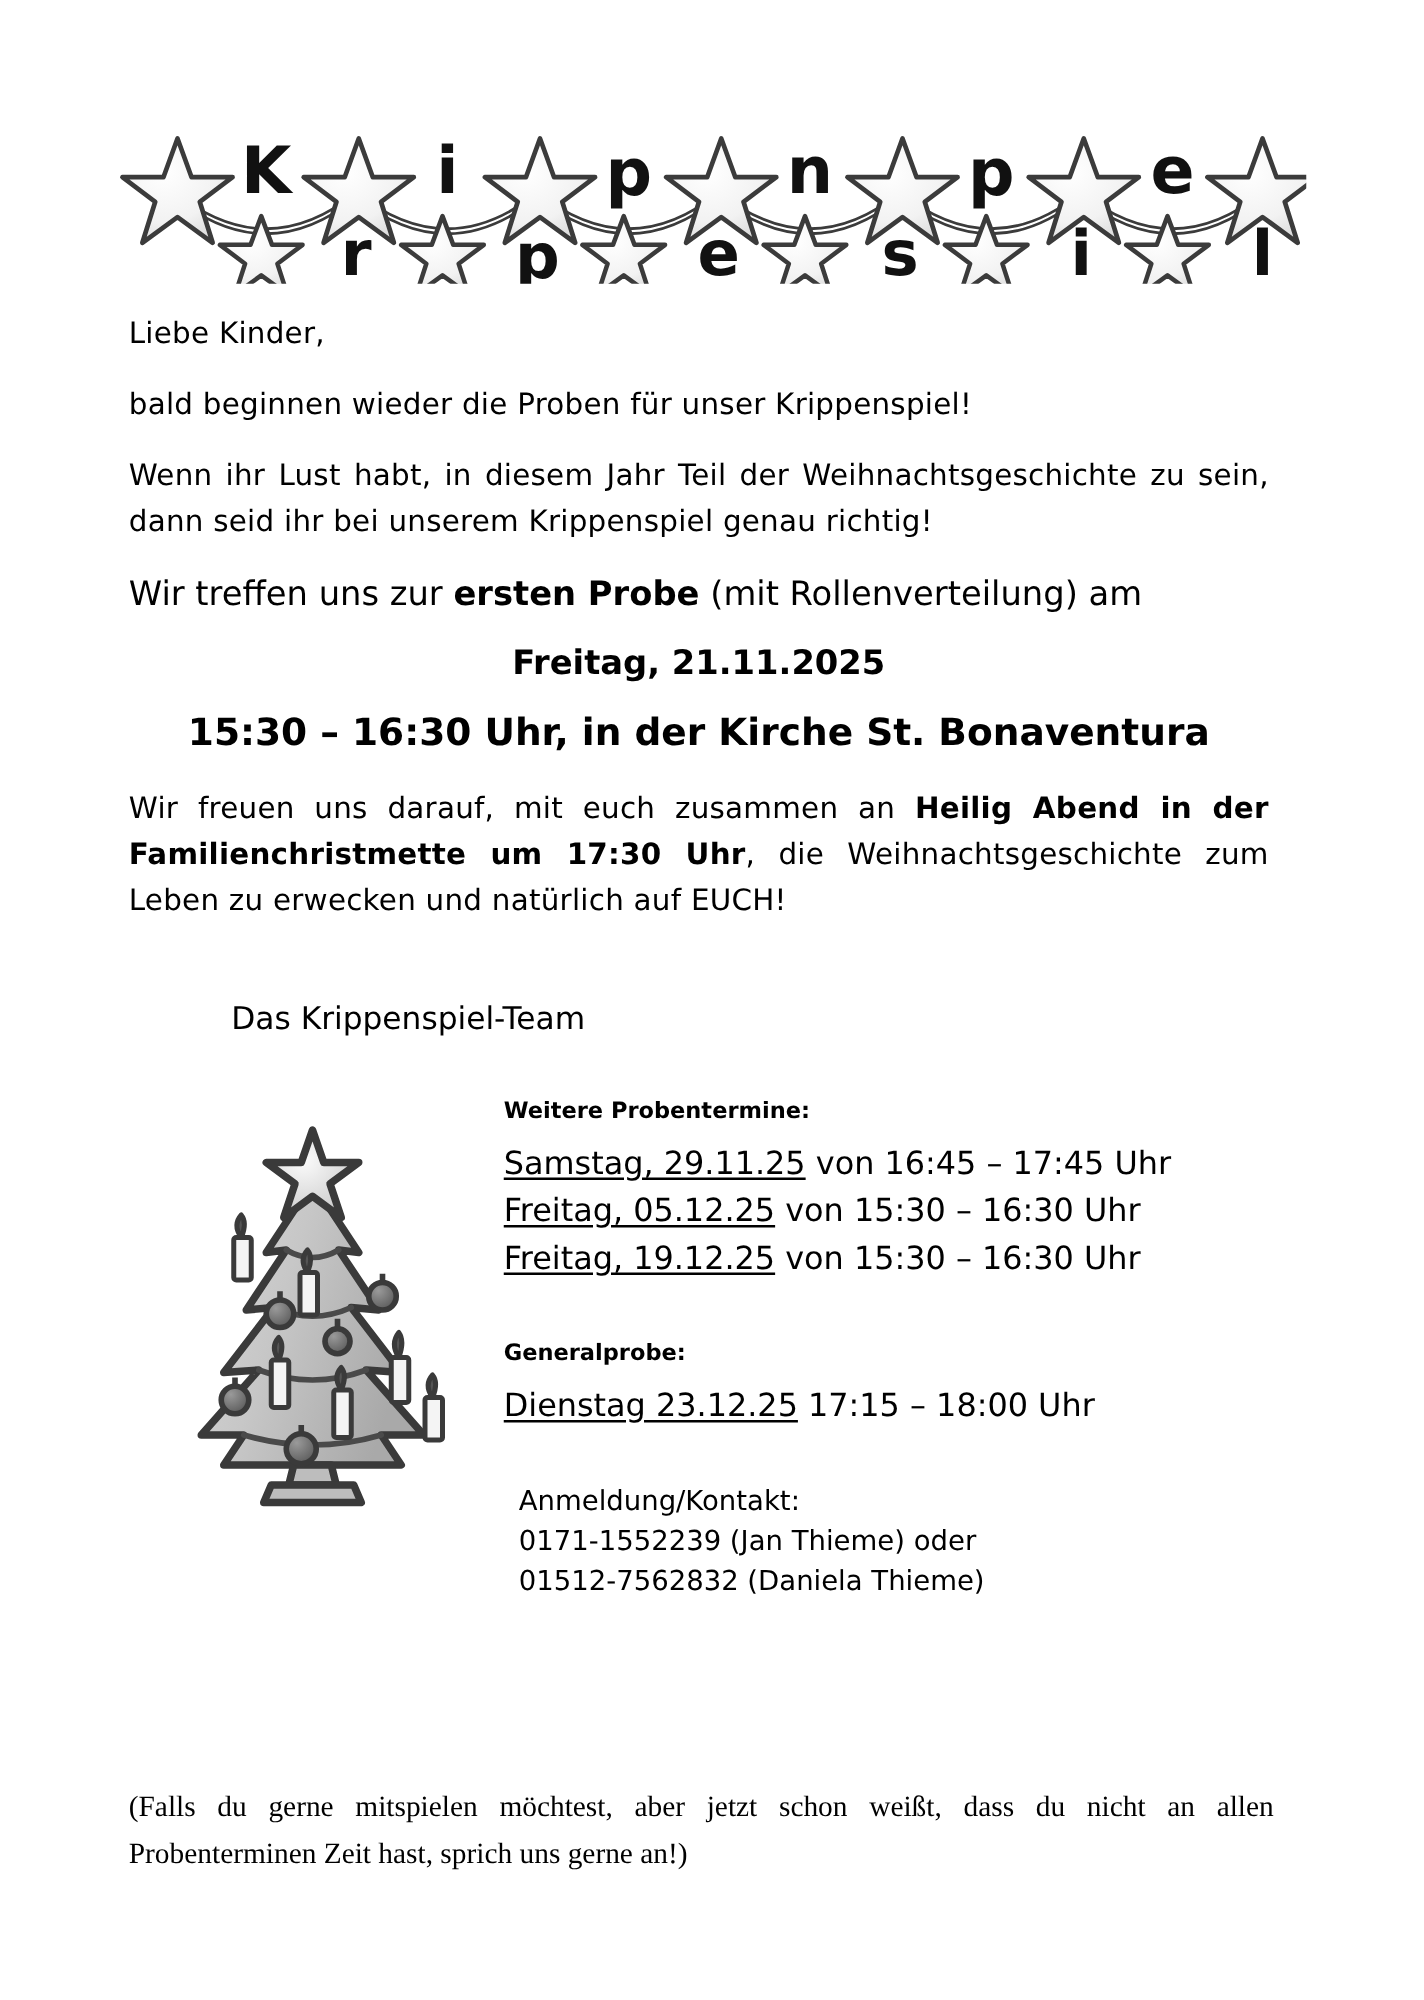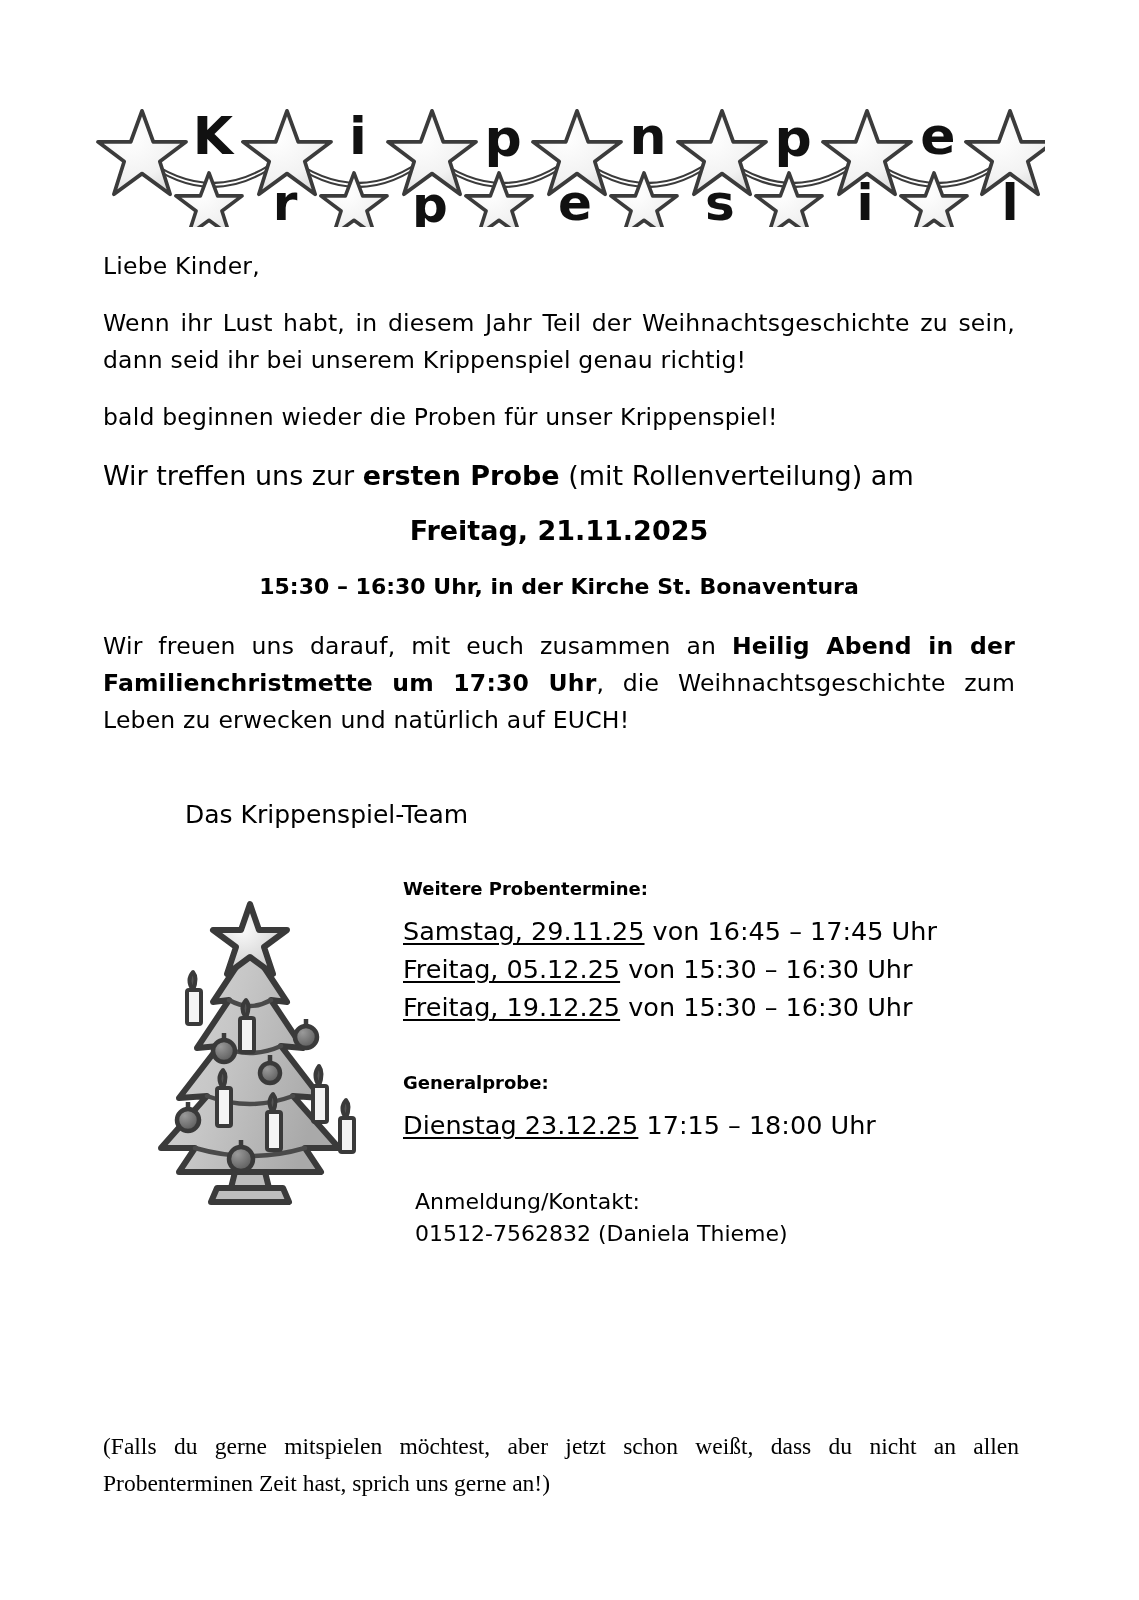--- a/index.html
+++ b/index.html
@@ -72,21 +72,21 @@
   .center {
     text-align: center;
     font-weight: 700;
   }
   .date-line {
     font-size: 27px;
     line-height: 42px;
     margin: 0 0 14px 0;
   }
   .time-line {
-    font-size: 22px;
+    font-size: 30px;
     line-height: 42px;
     margin: 0 0 20px 0;
   }
 
   .signature {
     font-size: 25px;
     line-height: 36px;
     margin: 58px 0 0 82px;
   }
 
@@ -228,23 +228,23 @@
         <text x="770" y="128">i</text>
         <text x="915" y="128">l</text>
       </g>
     </svg>
   </div>
 
   <div class="body-text">
 
     <p class="p">Liebe Kinder,</p>
 
+    <p class="p">bald beginnen wieder die Proben für unser Krippenspiel!</p>
+
     <p class="p just">Wenn ihr Lust habt, in diesem Jahr Teil der Weihnachtsgeschichte zu sein, dann seid ihr bei unserem Krippenspiel genau richtig!</p>
-
-    <p class="p">bald beginnen wieder die Proben für unser Krippenspiel!</p>
 
     <p class="lead"><span>Wir treffen uns zur </span><b>ersten Probe</b><span> (mit Rollenverteilung) am</span></p>
 
     <p class="center date-line">Freitag, 21.11.2025</p>
 
     <p class="center time-line">15:30 – 16:30 Uhr, in der Kirche St. Bonaventura</p>
 
     <p class="p just"><span>Wir freuen uns darauf, mit euch zusammen an </span><b>Heilig Abend in der Familienchristmette um 17:30 Uhr</b><span>, die Weihnachtsgeschichte zum Leben zu erwecken und natürlich auf EUCH!</span></p>
 
     <p class="signature">Das Krippenspiel-Team</p>
@@ -358,18 +358,19 @@
       <div class="sched-gap"></div>
 
       <p class="sched-head">Generalprobe:</p>
 
       <p class="sched-line"><span class="u">Dienstag 23.12.25</span><span> 17:15 – 18:00 Uhr</span></p>
     </div>
   </div>
 
   <div class="contact">
     <p class="contact-line">Anmeldung/Kontakt:</p>
+    <p class="contact-line">0171-1552239 (Jan Thieme) oder</p>
     <p class="contact-line">01512-7562832 (Daniela Thieme)</p>
   </div>
 
   <div class="footnote">(Falls du gerne mitspielen möchtest, aber jetzt schon weißt, dass du nicht an allen Probenterminen Zeit hast, sprich uns gerne an!)</div>
 
 </div>
 
 </body></html>

